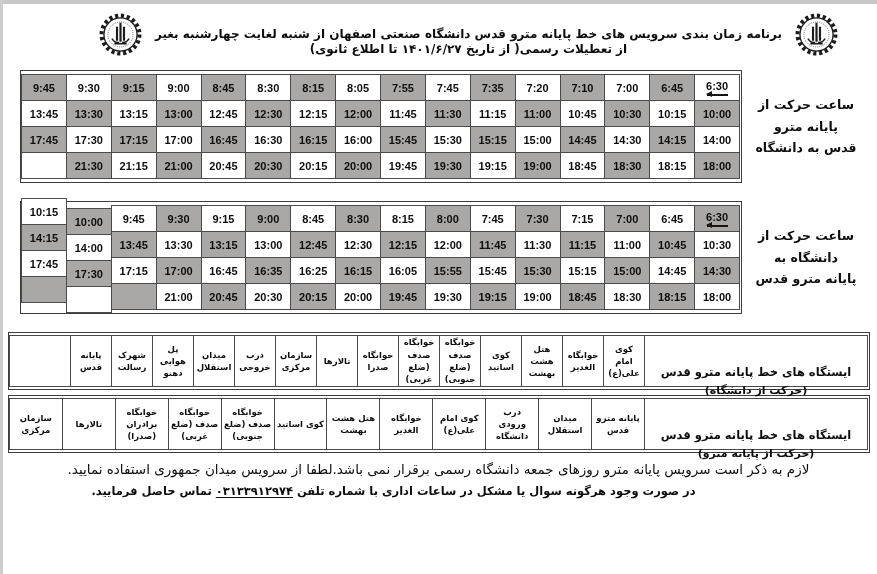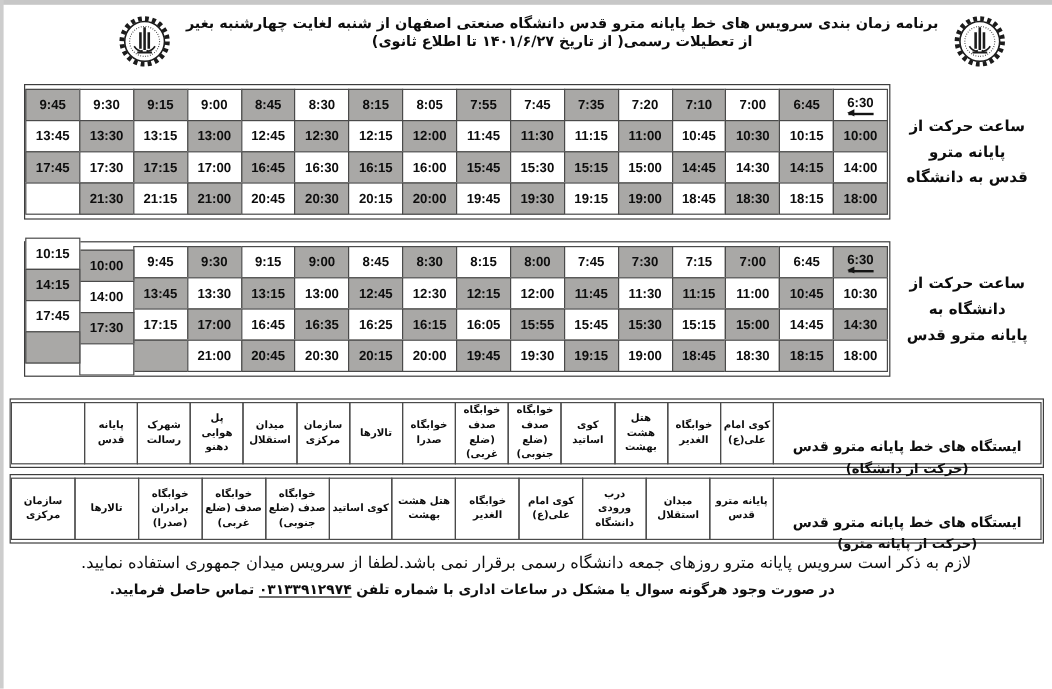--- a/index.html
+++ b/index.html
@@ -4,21 +4,21 @@
 <style>
   html,body{margin:0;padding:0;}
   body{
     width:877px;height:574px;position:relative;background:#ffffff;
     font-family:"DejaVu Sans",sans-serif;color:#0d0d0d;overflow:hidden;
   }
   .edge-top{position:absolute;top:0;left:0;width:877px;height:4px;background:#c7c7c7;}
   .edge-left{position:absolute;top:0;left:0;width:3px;height:574px;background:#cdcdcd;}
 
   
-  .header{display:flex;align-items:flex-start;padding:12px 38px 0 98px;}
+  .header{display:flex;align-items:flex-end;padding:12px 38px 0 98px;}
   .logo{width:45px;height:45px;flex:0 0 auto;}
   .title{
     flex:1;text-align:center;direction:rtl;font-weight:700;
     font-size:12px;line-height:1.25;padding:0 10px;
   }
 
   
   .ttwrap{display:flex;align-items:stretch;margin:13px 7px 0 20px;}
   .tgridwrap{flex:1;border:1.5px solid #3d3d3d;padding:3px 1px;background:#fff;}
   .trow{display:flex;flex-direction:row-reverse;}
@@ -533,20 +533,21 @@
     </div>
     <div class="st-cell">کوی امام علی(ع)</div>
     <div class="st-cell">خوابگاه الغدیر</div>
     <div class="st-cell">هتل هشت بهشت</div>
     <div class="st-cell">کوی اساتید</div>
     <div class="st-cell">خوابگاه صدف (ضلع جنوبی)</div>
     <div class="st-cell">خوابگاه صدف (ضلع غربی)</div>
     <div class="st-cell">خوابگاه صدرا</div>
     <div class="st-cell">تالارها</div>
     <div class="st-cell">سازمان مرکزی</div>
+    <div class="st-cell">درب خروجی</div>
     <div class="st-cell">میدان استقلال</div>
     <div class="st-cell">پل هوایی دهنو</div>
     <div class="st-cell">شهرک رسالت</div>
     <div class="st-cell">پایانه قدس</div>
     <div class="st-empty"></div>
   </div>
 <div class="stable" id="stationsB">
     <div class="st-head">
       <div class="l1">ایستگاه های خط پایانه مترو قدس</div>
       <div class="l2">(حرکت از پایانه مترو)</div>

